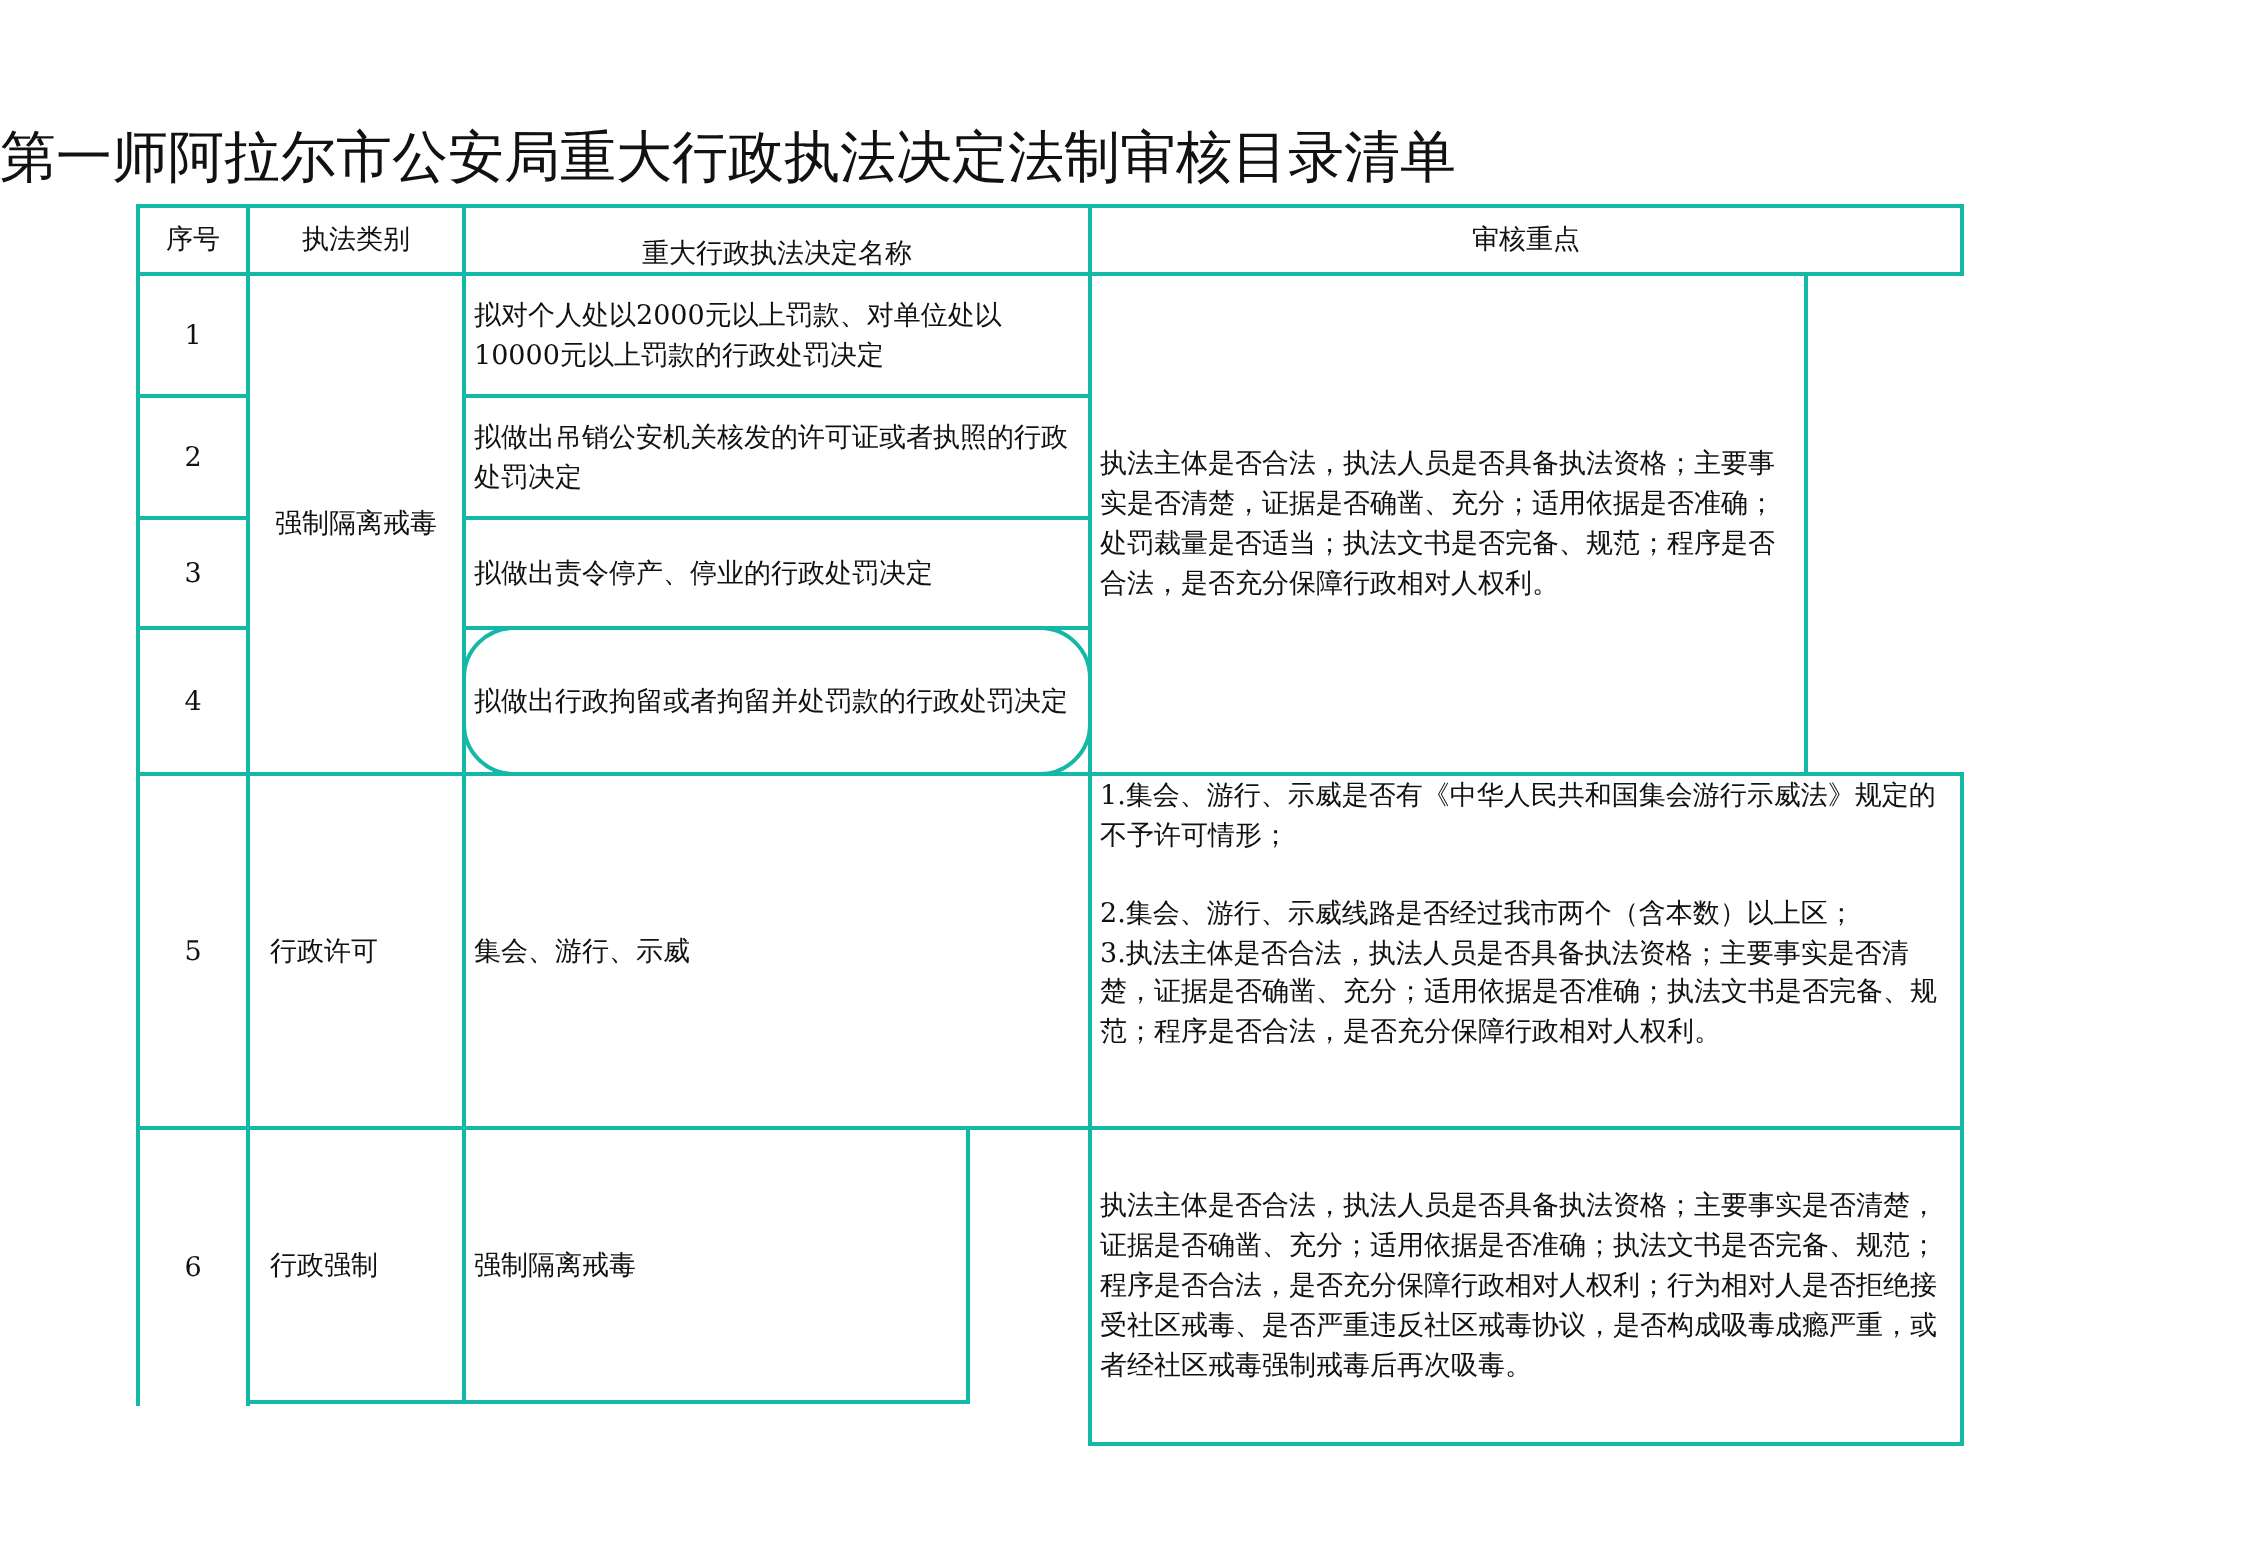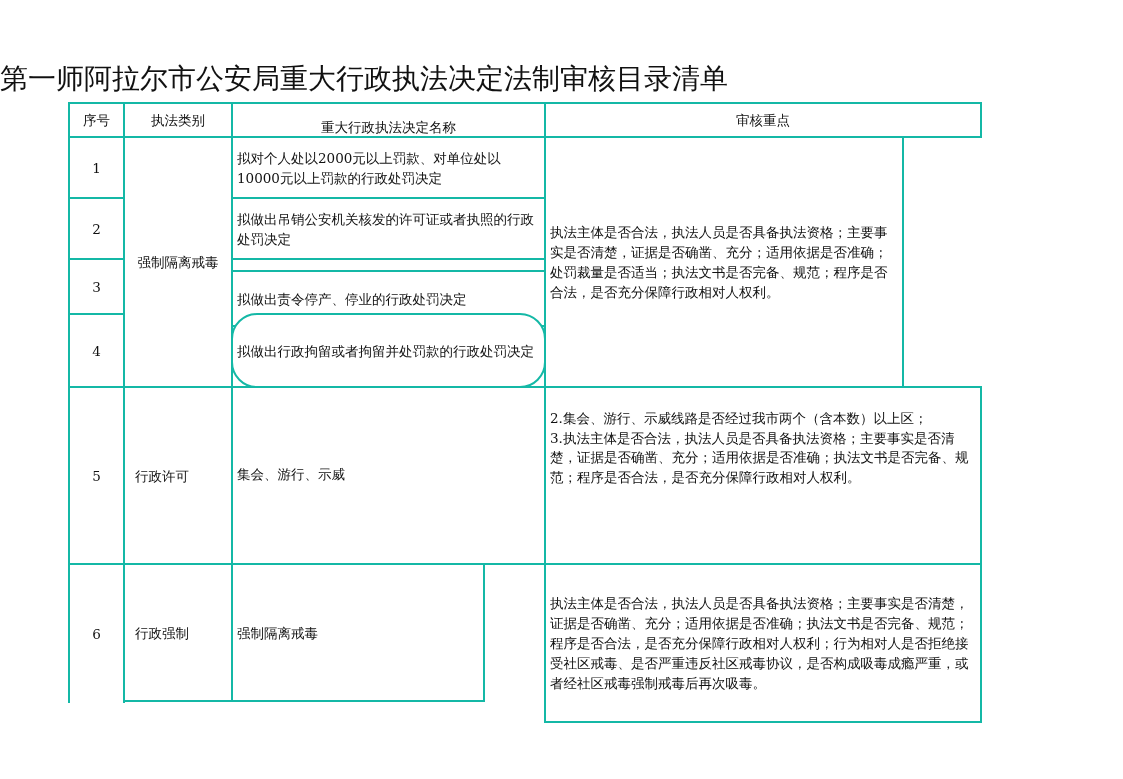--- a/index.html
+++ b/index.html
@@ -53,42 +53,43 @@
   <div class="cell c" style="left:55px;top:34px;width:110px;height:252px;">
     <span>强制隔离戒毒</span>
   </div>
 
   <div class="cell l" style="left:163px;top:34px;width:315px;height:63px;">
     <span class="txt">拟对个人处以2000元以上罚款、对单位处以10000元以上罚款的行政处罚决定</span>
   </div>
   <div class="cell l" style="left:163px;top:95px;width:315px;height:63px;">
     <span class="txt">拟做出吊销公安机关核发的许可证或者执照的行政处罚决定</span>
   </div>
-  <div class="cell l" style="left:163px;top:168px;width:315px;height:57px;">
+  <div class="cell l" style="left:163px;top:156px;width:315px;height:57px;">
     <span class="txt">拟做出责令停产、停业的行政处罚决定</span>
   </div>
   <div class="cell l" style="left:163px;top:211px;width:315px;height:75px;border-radius:26px;">
     <span class="txt">拟做出行政拘留或者拘留并处罚款的行政处罚决定</span>
   </div>
 
   <div class="cell l" style="left:476px;top:34px;width:360px;height:252px;">
     <span class="txt">执法主体是否合法，执法人员是否具备执法资格；主要事实是否清楚，证据是否确凿、充分；适用依据是否准确；处罚裁量是否适当；执法文书是否完备、规范；程序是否合法，是否充分保障行政相对人权利。</span>
   </div>
 
   <div class="cell c" style="left:0;top:284px;width:57px;height:179px;">
     <span>5</span>
   </div>
   <div class="cell l" style="left:55px;top:284px;width:110px;height:179px;padding-left:10px;">
     <span>行政许可</span>
   </div>
-  <div class="cell l" style="left:163px;top:284px;width:315px;height:179px;font-family:Liberation Mono, monospace;">
+  <div class="cell l" style="left:163px;top:284px;width:315px;height:179px;">
     <span class="txt">集会、游行、示威</span>
   </div>
   <div class="cell l top" style="left:476px;top:284px;width:438px;height:179px;line-height:19.5px;">
     <div class="txt">
+      <div>1.集会、游行、示威是否有《中华人民共和国集会游行示威法》规定的不予许可情形；</div>
       <div class="para-gap"></div>
       <div>2.集会、游行、示威线路是否经过我市两个（含本数）以上区；</div>
       <div>3.执法主体是否合法，执法人员是否具备执法资格；主要事实是否清楚，证据是否确凿、充分；适用依据是否准确；执法文书是否完备、规范；程序是否合法，是否充分保障行政相对人权利。</div>
     </div>
   </div>
 
   <div class="cell c noborder-bottom" style="left:0;top:461px;width:57px;height:140px;">
     <span>6</span>
   </div>
   <div class="cell l" style="left:55px;top:461px;width:110px;height:139px;padding-left:10px;">

